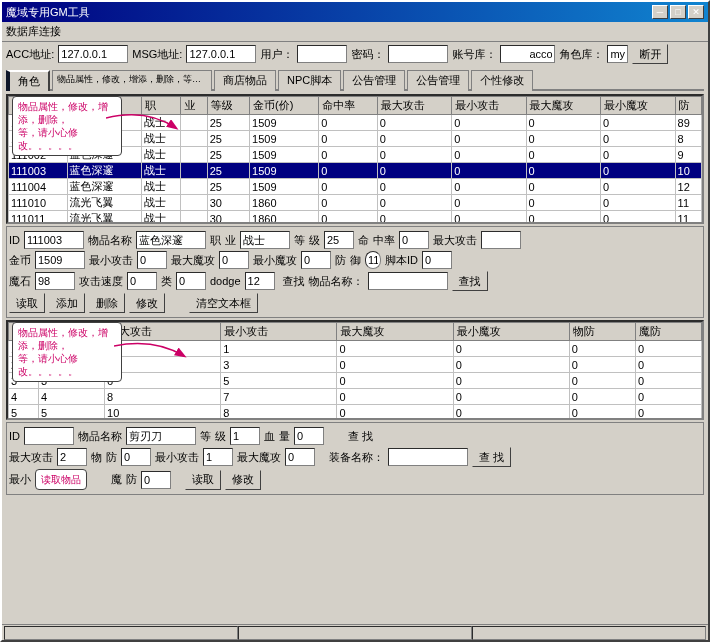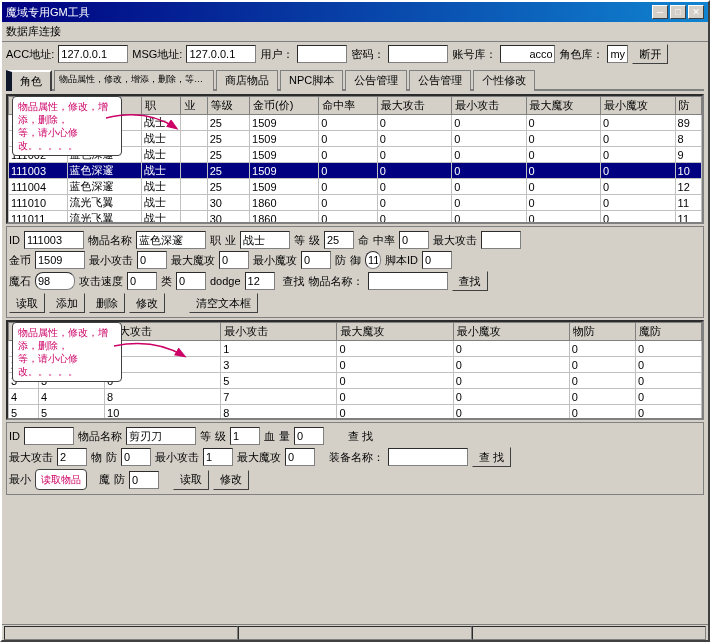--- a/index.html
+++ b/index.html
@@ -78,21 +78,21 @@
       border: 1px solid #808080;
       border-bottom: none;
       cursor: pointer;
       font-size: 11px;
       position: relative;
       top: 2px;
     }
     .tab.active {
       background: #d4d0c8;
       border-top: 2px solid #fff;
-      border-left: 6px solid #0f172a;
+      border-left: 4px solid #0f172a;
       border-right: 2px solid #404040;
       border-bottom: none;
       z-index: 1;
       top: 2px;
     }
     
     
     .table-container {
       border: 2px inset #808080;
       background: white;
@@ -375,21 +375,21 @@
         <span>最小魔攻</span>
         <input class="form-input" style="width: 30px;" value="0">
         <span>防</span>
         <span>御</span>
         <input class="form-input" style="width: 16px; border-radius: 9px;" value="110">
         <span>脚本ID</span>
         <input class="form-input" style="width: 30px;" value="0">
       </div>
       <div class="form-row">
         <span>魔石</span>
-        <input class="form-input" style="width: 40px; border-radius: 8px;" value="98">
+        <input class="form-input" style="width: 40px;" value="98">
         <span>攻击速度</span>
         <input class="form-input" style="width: 30px;" value="0">
         <span>类</span>
         <input class="form-input" style="width: 30px;" value="0">
         <span>dodge</span>
         <input class="form-input" style="width: 30px;" value="12">
         <span style="margin-left:4px; color:#000;">查找</span>
         <span>物品名称：</span>
         <input class="form-input" style="width: 80px;" value="">
         <button class="btn-win">查找</button>
@@ -513,21 +513,21 @@
         <span>最大魔攻</span>
         <input class="form-input" style="width: 30px;" value="0">
         <span style="margin-left:10px;">装备名称：</span>
         <input class="form-input" style="width: 80px;" value="">
         <button class="btn-win">查 找</button>
       </div>
       <div class="form-row">
         <span>最小</span>
 
         <div style="position:relative; display:inline-block;">
-          <div class="annotation-bubble" style="position:relative; left:0; top:0; display:inline-block; margin-right:8px;">
+          <div class="annotation-bubble" style="position:relative; left:0; top:0; display:inline-block; margin-right:20px;">
             读取物品
           </div>
         </div>
         <span>魔</span>
         <span>防</span>
         <input class="form-input" style="width: 30px;" value="0">
         <button class="btn-win" style="margin-left:10px;">读取</button>
         <button class="btn-win">修改</button>
       </div>
     </div>

